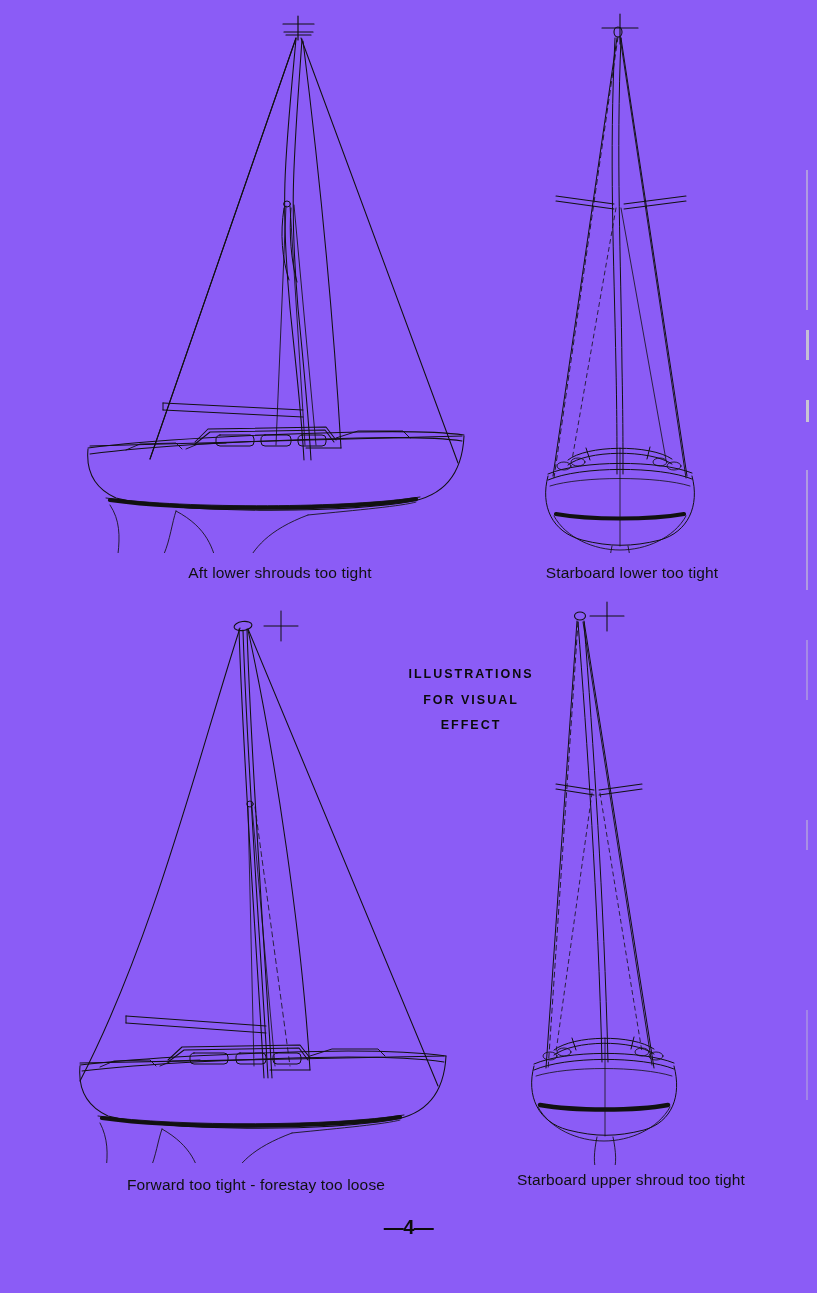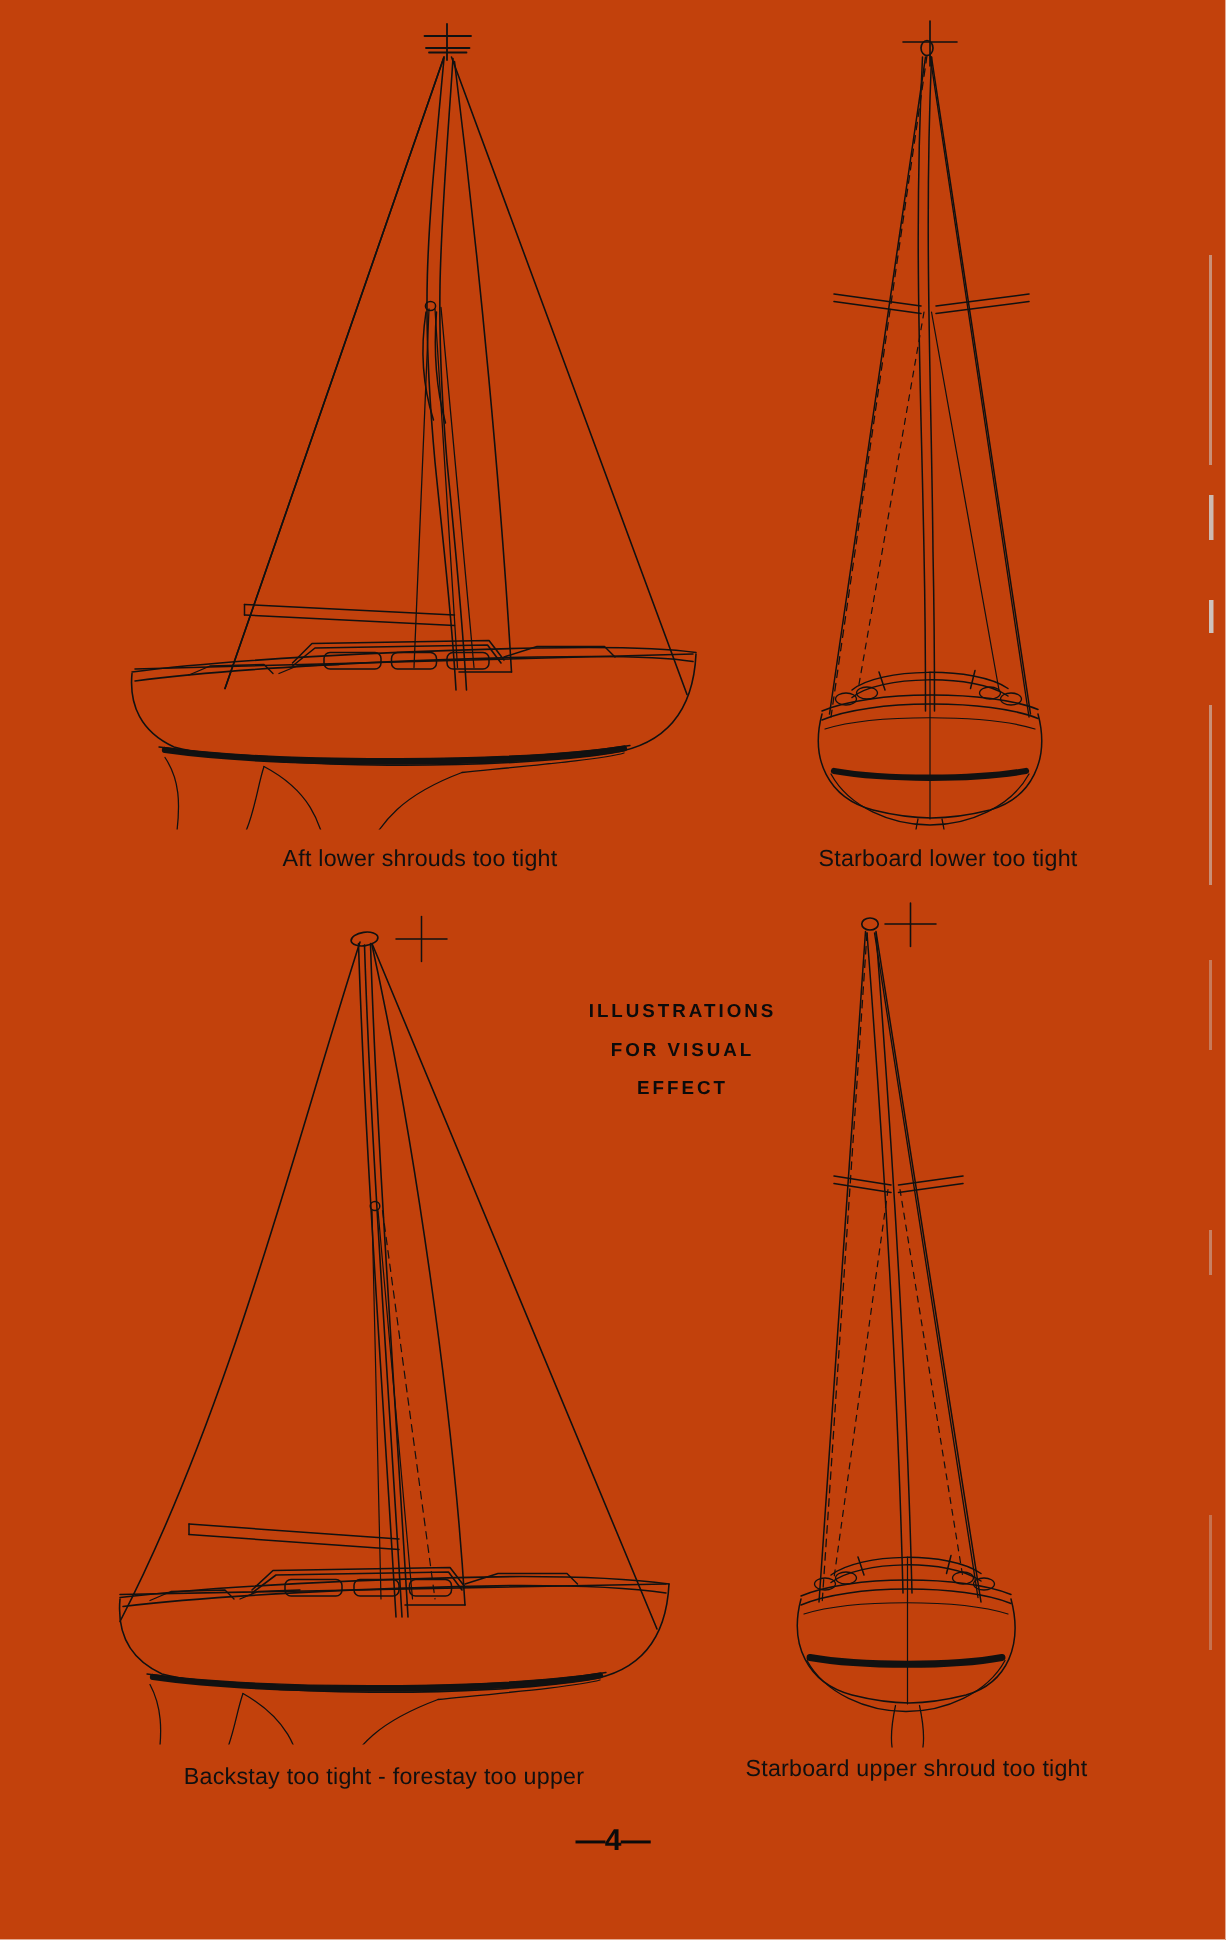--- a/index.html
+++ b/index.html
@@ -12,21 +12,21 @@
     width: 817px;
     height: 1293px;
     position: relative;
     overflow: hidden;
     font-family: "Liberation Sans", sans-serif;
     background: #fdfdfc;
   }
   .page {
     position: absolute;
     inset: 0;
-    background: #c2410c;
+    background: #8b5cf6;
   }
   
   .fig {
     position: absolute;
   }
   .fig svg { display: block; }
 
   #fig-tl { left: 58px;  top: 8px;   width: 420px; height: 545px; }
   #fig-tr { left: 490px; top: 8px;   width: 280px; height: 545px; }
   #fig-bl { left: 58px;  top: 608px; width: 410px; height: 555px; }
@@ -39,27 +39,27 @@
     font-family: "Liberation Sans", sans-serif;
     font-size: 15.5px;
     line-height: 1.32;
     color: #101010;
     letter-spacing: 0.15px;
     white-space: nowrap;
   }
   #cap-tl { left: 0px;   top: 563px;  width: 560px; }
   #cap-tr { left: 472px; top: 563px;  width: 320px; }
   #cap-bl { left: 0px;   top: 1175px; width: 512px; }
-  #cap-br { left: 441px; top: 1170px; width: 340px; }
+  #cap-br { left: 461px; top: 1170px; width: 340px; }
   .caption .l2 { display: block; }
 
   
   #note {
     position: absolute;
-    left: 340px;
+    left: 356px;
     top: 662px;
     width: 230px;
     text-align: center;
     font-family: "Liberation Sans", sans-serif;
     font-size: 12.5px;
     font-weight: bold;
     letter-spacing: 2.0px;
     line-height: 2.05;
     color: #0b0b0b;
   }
@@ -372,21 +372,21 @@
 
   <div class="caption" id="cap-tl">
     <span>Aft lower shrouds too tight</span>
   </div>
 
   <div class="caption" id="cap-tr">
     <span>Starboard lower too tight</span>
   </div>
 
   <div class="caption" id="cap-bl">
-    <span>Backstay too tight - forestay too upper</span>
+    <span>Forward too tight - forestay too loose</span>
   </div>
 
   <div class="caption" id="cap-br">
     <span>Starboard upper shroud too tight</span>
   </div>
 
   <div id="note">
     <span>ILLUSTRATIONS</span>
     <span>FOR VISUAL</span>
     <span>EFFECT</span>

